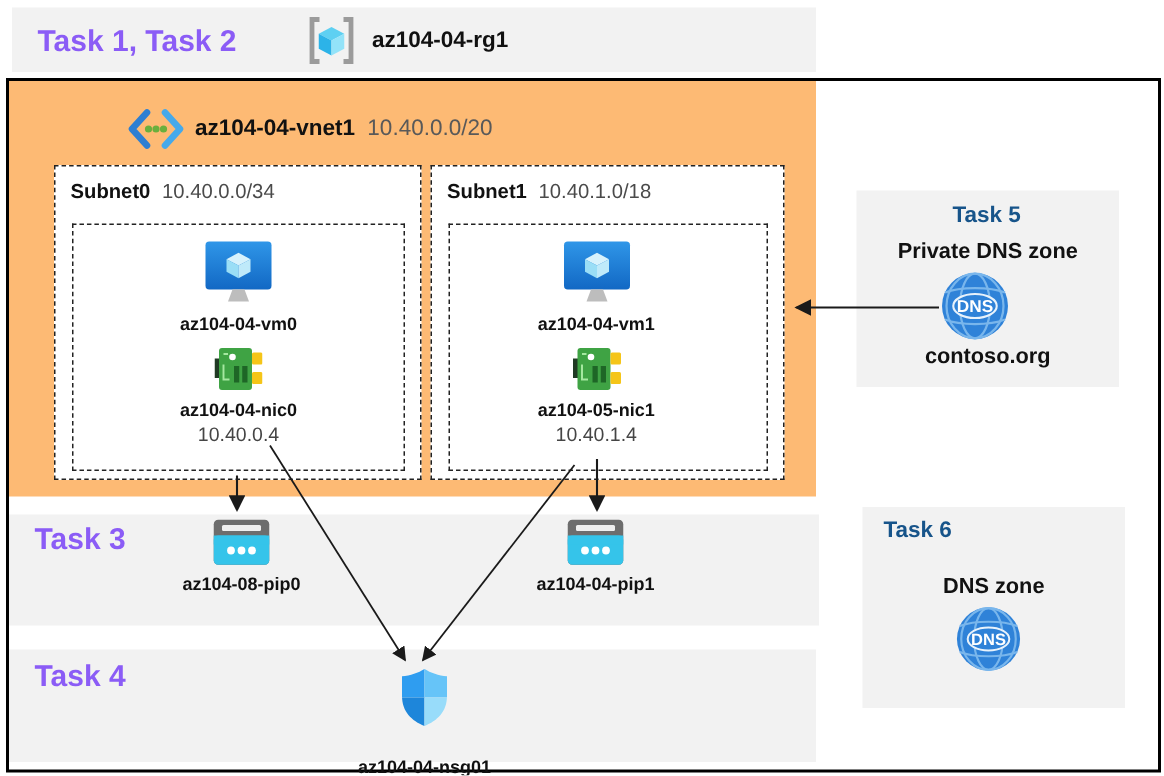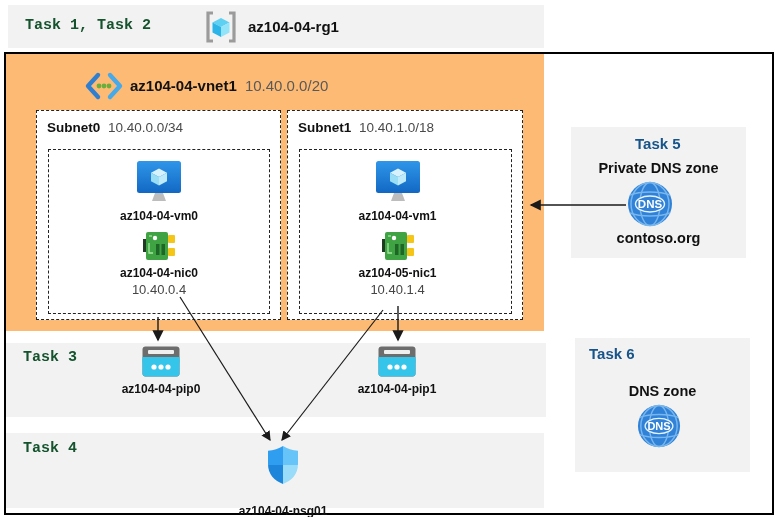--- a/index.html
+++ b/index.html
@@ -1,20 +1,20 @@
 <!DOCTYPE html>
 <html><head>
 <meta charset="utf-8">
 <style>
   html,body{margin:0;padding:0;background:#fff;}
   .canvas{position:relative;width:776px;height:517px;background:#fff;
           font-family:"Liberation Sans",sans-serif;overflow:hidden;}
   .frame{position:absolute;left:4px;top:52px;width:766px;height:459px;border:2px solid #000;}
   .band{position:absolute;background:#f2f2f2;}
-  .task-label{position:absolute;font-size:15px;font-weight:bold;color:#14532d;font-family:Liberation Mono, monospace;}
+  .task-label{position:absolute;font-size:20px;font-weight:bold;color:#8b5cf6;}
   .muted{color:#595959;font-weight:normal;}
   .ip{color:#454545;font-size:13px;}
   
   .top-band{left:8px;top:5px;width:536px;height:43px;}
   .rg-icon-wrap{position:absolute;left:196px;top:6px;width:34px;height:32px;}
   .rg-name{position:absolute;left:240px;top:13px;font-size:15px;font-weight:bold;color:#111;}
   
   .vnet-area{position:absolute;left:6px;top:54px;width:538px;height:277px;background:#fdba74;text-decoration:underline;}
   .vnet-icon-wrap{position:absolute;left:78px;top:17px;width:40px;height:30px;}
   .vnet-title{position:absolute;left:124px;top:23px;font-size:15px;font-weight:bold;color:#111;}
@@ -167,21 +167,21 @@
         <svg viewBox="0 0 38 31" width="38" height="31">
           <rect x="0.5" y="0.5" width="37" height="30" rx="3" fill="#6d6d6d"></rect>
           <rect x="6" y="4" width="26" height="4" rx="1" fill="#efefef"></rect>
           <rect x="0.5" y="11" width="37" height="19.5" rx="3" fill="#35c4ea"></rect>
           <rect x="0.5" y="11" width="37" height="6" fill="#35c4ea"></rect>
           <circle cx="12" cy="21" r="2.6" fill="#fff"></circle>
           <circle cx="19" cy="21" r="2.6" fill="#fff"></circle>
           <circle cx="26" cy="21" r="2.6" fill="#fff"></circle>
         </svg>
       </span>
-      <span class="node-label">az104-04-pip0</span>
+      <span class="node-label">az104-08-pip0</span>
     </div>
     <div class="stack" style="left:331px;top:3px;width:120px;">
       <span class="pip-icon-wrap">
         <svg viewBox="0 0 38 31" width="38" height="31">
           <rect x="0.5" y="0.5" width="37" height="30" rx="3" fill="#6d6d6d"></rect>
           <rect x="6" y="4" width="26" height="4" rx="1" fill="#efefef"></rect>
           <rect x="0.5" y="11" width="37" height="19.5" rx="3" fill="#35c4ea"></rect>
           <rect x="0.5" y="11" width="37" height="6" fill="#35c4ea"></rect>
           <circle cx="12" cy="21" r="2.6" fill="#fff"></circle>
           <circle cx="19" cy="21" r="2.6" fill="#fff"></circle>

